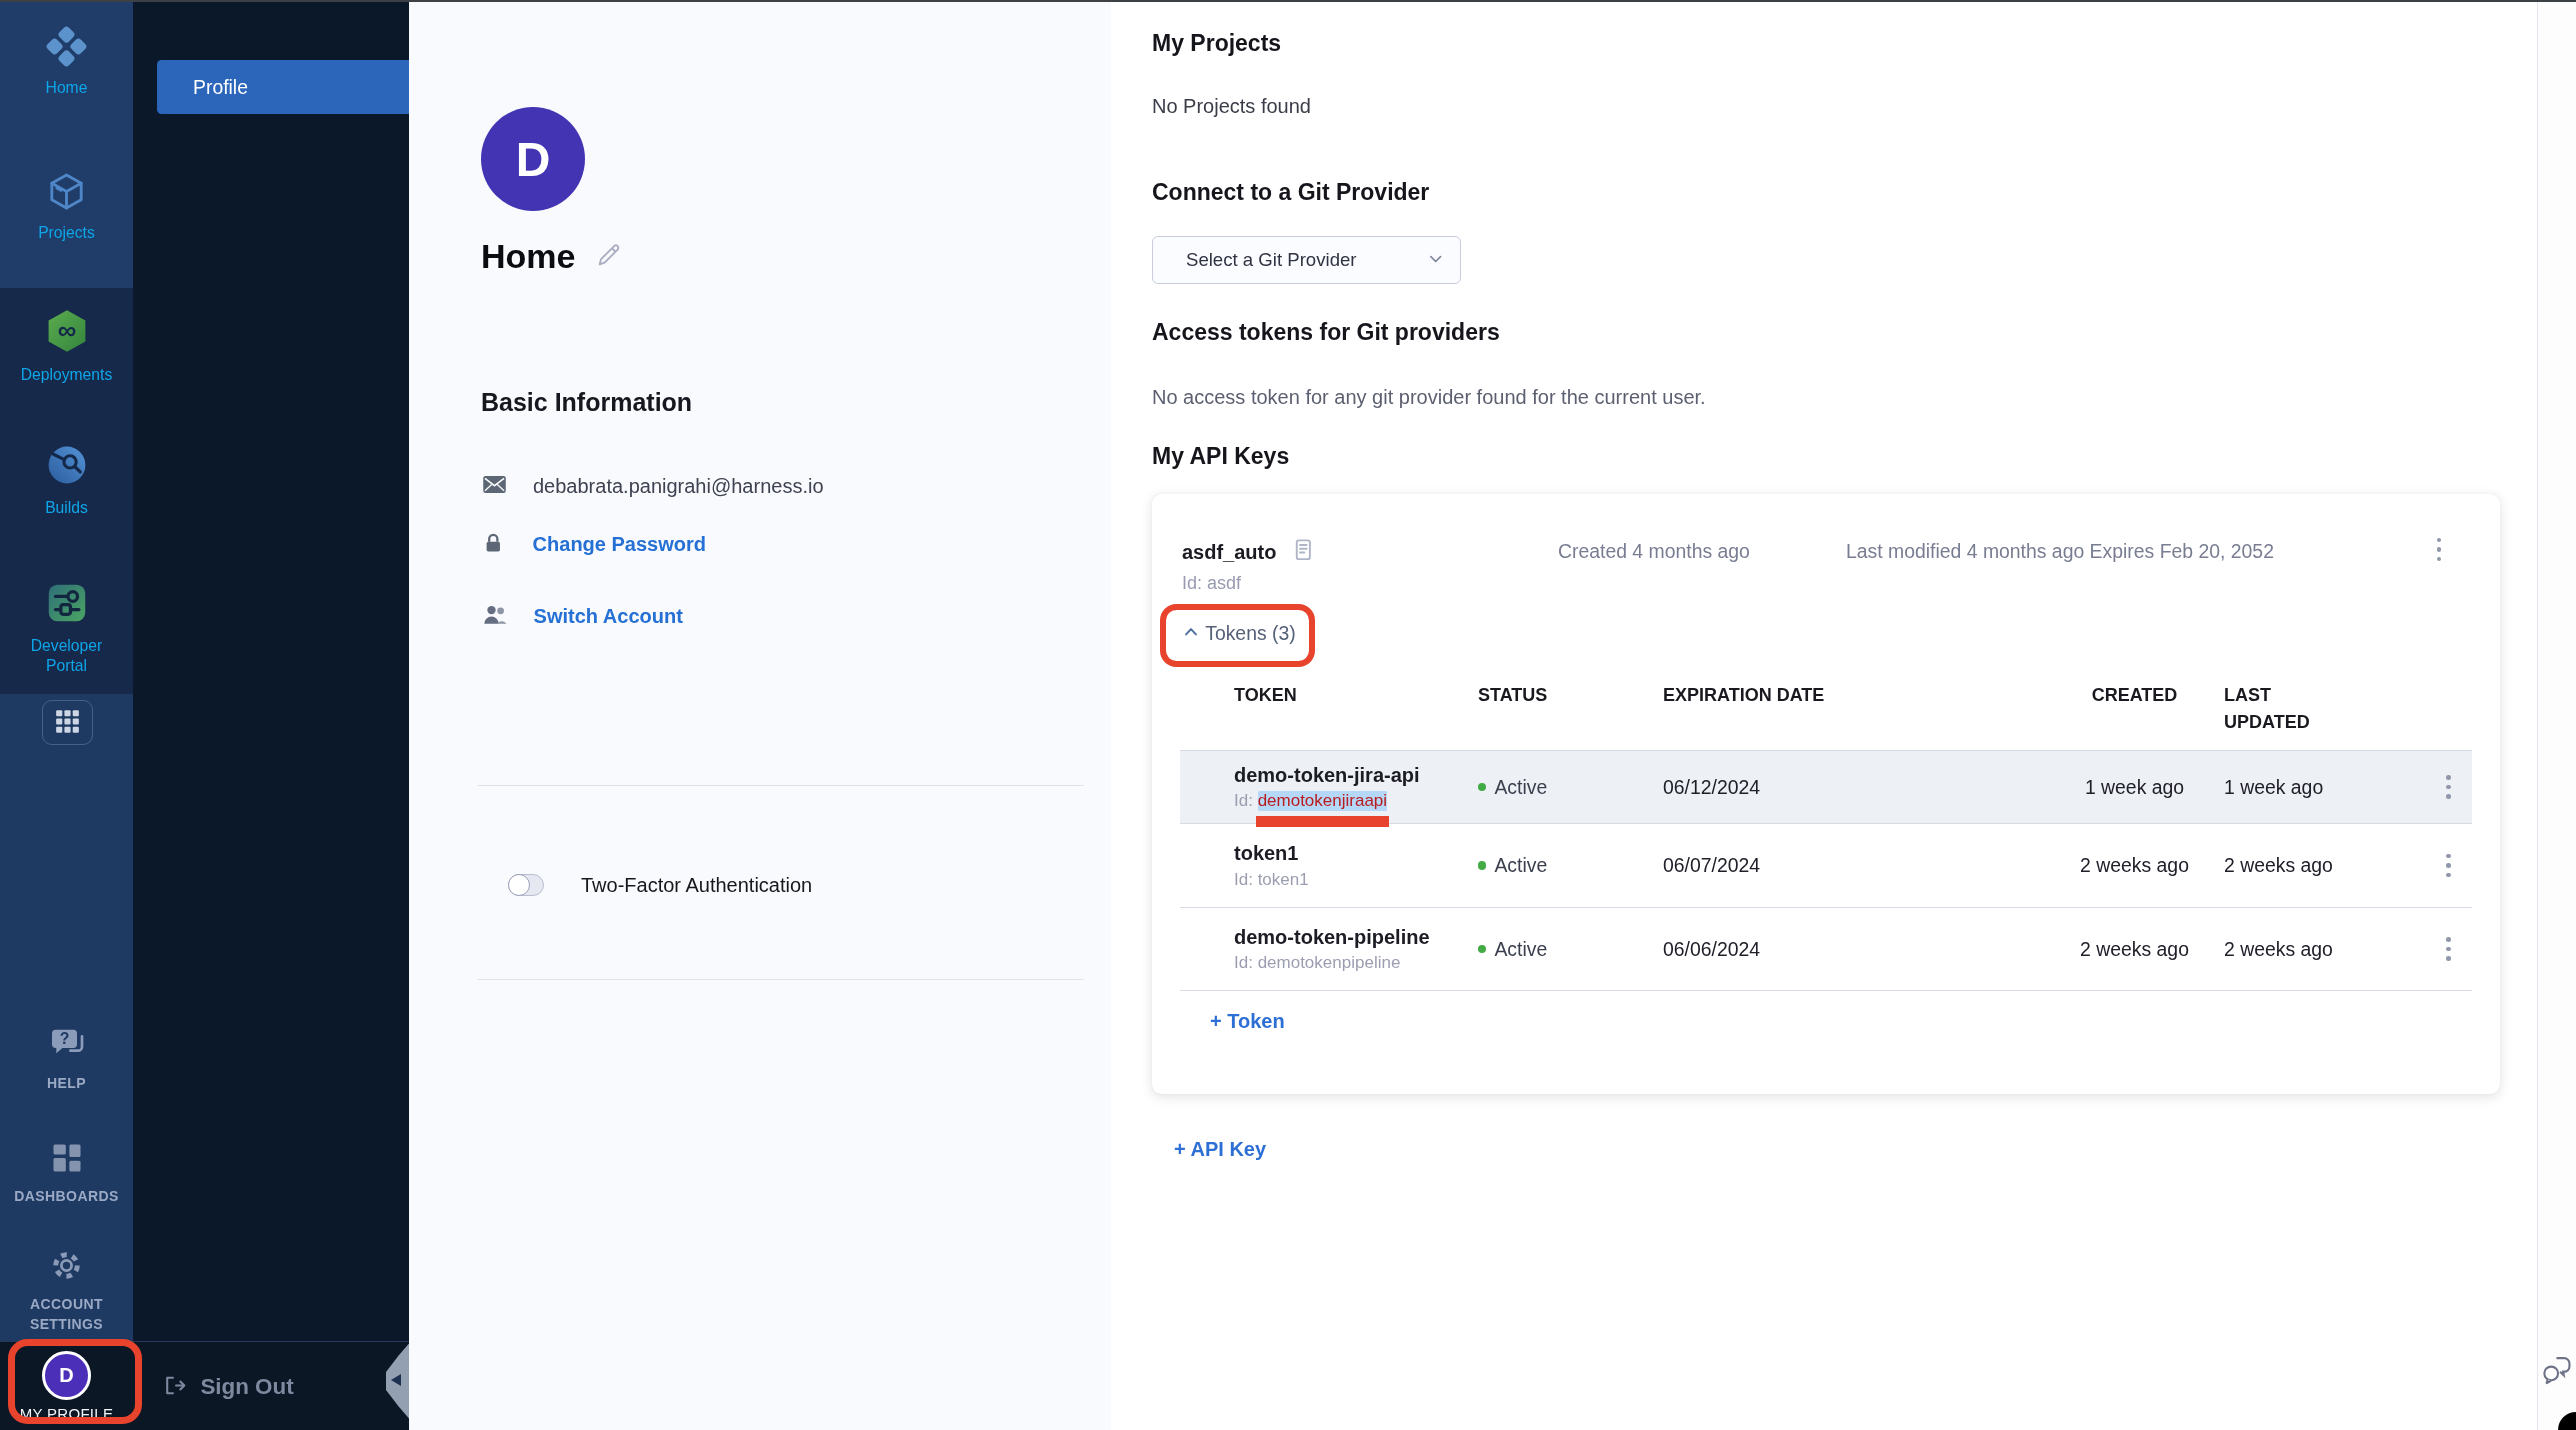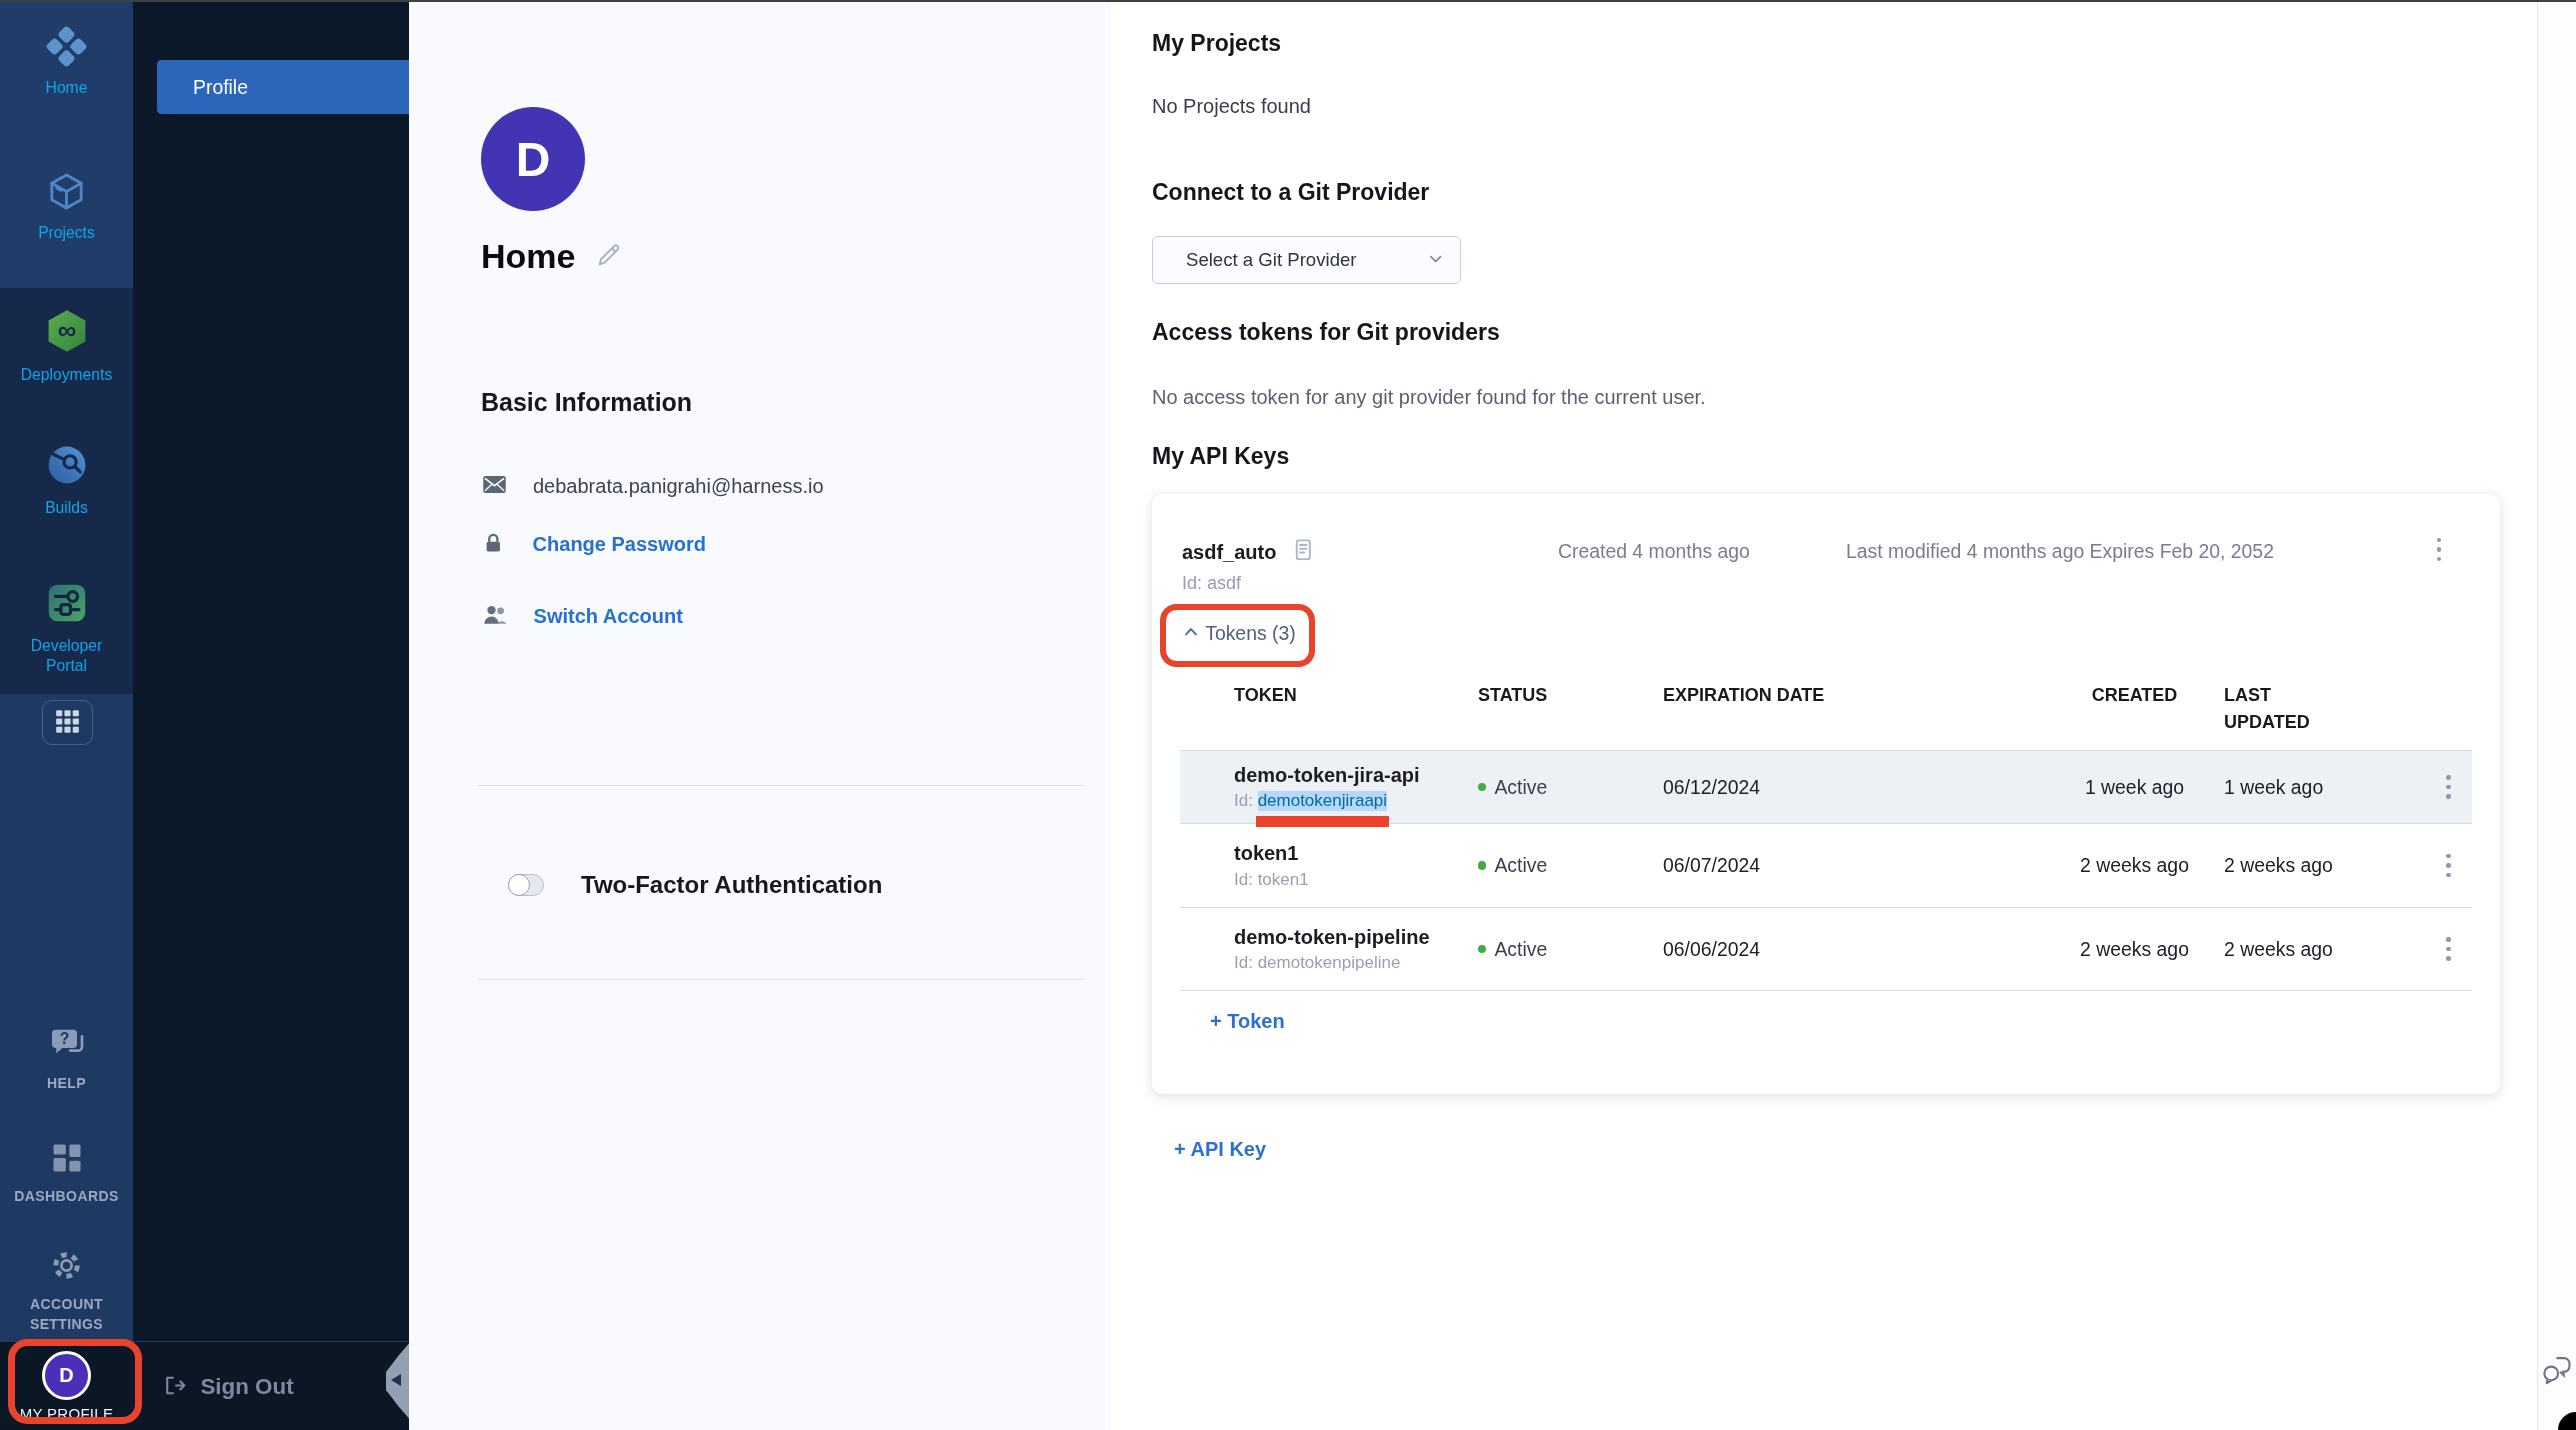--- a/index.html
+++ b/index.html
@@ -47,21 +47,21 @@
   .user-name{font-size:34px;font-weight:600;color:#0b0b12;}
   .section-title{position:absolute;left:72px;top:388px;font-size:25px;font-weight:700;color:#17171f;}
   .info-row{position:absolute;left:72px;display:flex;align-items:center;}
   .info-text{font-size:20px;color:#3f4250;margin-left:25px;}
   .blue-link{font-size:20px;font-weight:600;color:#2570d4;cursor:pointer;}
   .hr{position:absolute;left:69px;width:606px;height:0.7px;background:#dfe2ea;}
   .toggle{position:absolute;left:99px;top:874px;width:36px;height:22.4px;border-radius:12px;background:#e6e8f1;
           border:1.5px solid #b9bdd0;box-sizing:border-box;cursor:pointer;}
   .toggle-knob{position:absolute;left:-1.5px;top:-1.5px;width:22.4px;height:22.4px;border-radius:50%;background:#ffffff;
                border:1.5px solid #9aa1b8;box-sizing:border-box;}
-  .tfa-label{position:absolute;left:172px;top:874px;font-size:24px;font-weight:700;color:#17171d;line-height:22.4px;}
+  .tfa-label{position:absolute;left:172px;top:874px;font-size:20px;font-weight:400;color:#17171d;line-height:22.4px;}
 
   
   .main{position:absolute;left:1111px;top:0;width:1426px;height:1430px;background:#ffffff;}
   .h1{position:absolute;left:41px;font-size:23px;font-weight:700;color:#15151c;}
   .muted-dark{position:absolute;left:41px;font-size:20px;color:#3a3c48;}
   .muted{position:absolute;left:41px;font-size:20px;color:#5c5f70;}
   .select{position:absolute;left:41px;top:236px;width:309px;height:48px;border:0.7px solid #c9cedb;border-radius:6px;
           background:#fbfcff;display:flex;align-items:center;justify-content:space-between;
           padding:0 15px 0 21px;box-sizing:border-box;cursor:pointer;}
   .select-text{font-size:18.6px;color:#2f3342;margin-left:12px;}
@@ -90,21 +90,21 @@
   .c3{width:382px;}
   .c4{width:179px;text-align:center;}
   .c5{width:201px;}
   .c6{width:47px;display:flex;justify-content:center;}
   .c5 .th{display:inline-block;width:112px;}
   .data-row{border-top:0.7px solid #d8dbe3;height:84px;}
   .data-row.first{height:73px;background:#edf0f4;}
   .data-row.last{border-bottom:0.7px solid #d8dbe3;}
   .tok-name{font-size:20px;font-weight:600;color:#1c1c24;line-height:24.6px;}
   .tok-id{font-size:17px;color:#9b9eb1;margin-top:3.7px;position:relative;display:inline-block;}
-  .id-hl{background:#b5d7f8;color:#0369a1;border-radius:1.5px;position:relative;display:inline-block;}
+  .id-hl{background:#b5d7f8;color:#b91c1c;border-radius:1.5px;position:relative;display:inline-block;}
   .status{display:flex;align-items:center;gap:8.2px;font-size:19.4px;color:#3a3f4e;}
   .dot{width:8.2px;height:8.2px;border-radius:50%;background:var(--active-green,#42ab45);}
   .cell-text{font-size:19.4px;color:#20202a;}
   .add-token{position:absolute;left:58px;top:516px;font-size:20px;font-weight:600;color:#2e6fd6;cursor:pointer;}
 
   
   .right-gutter{position:absolute;left:2537px;top:0;width:39px;height:1430px;background:#fdfdfe;border-left:0.7px solid #e2e4ee;box-sizing:border-box;}
   .chat-icon{position:absolute;left:2540px;top:1354px;cursor:pointer;}
   .black-corner{position:absolute;right:0;bottom:0;width:18px;height:18px;background:#000;border-top-left-radius:100%;}
 

